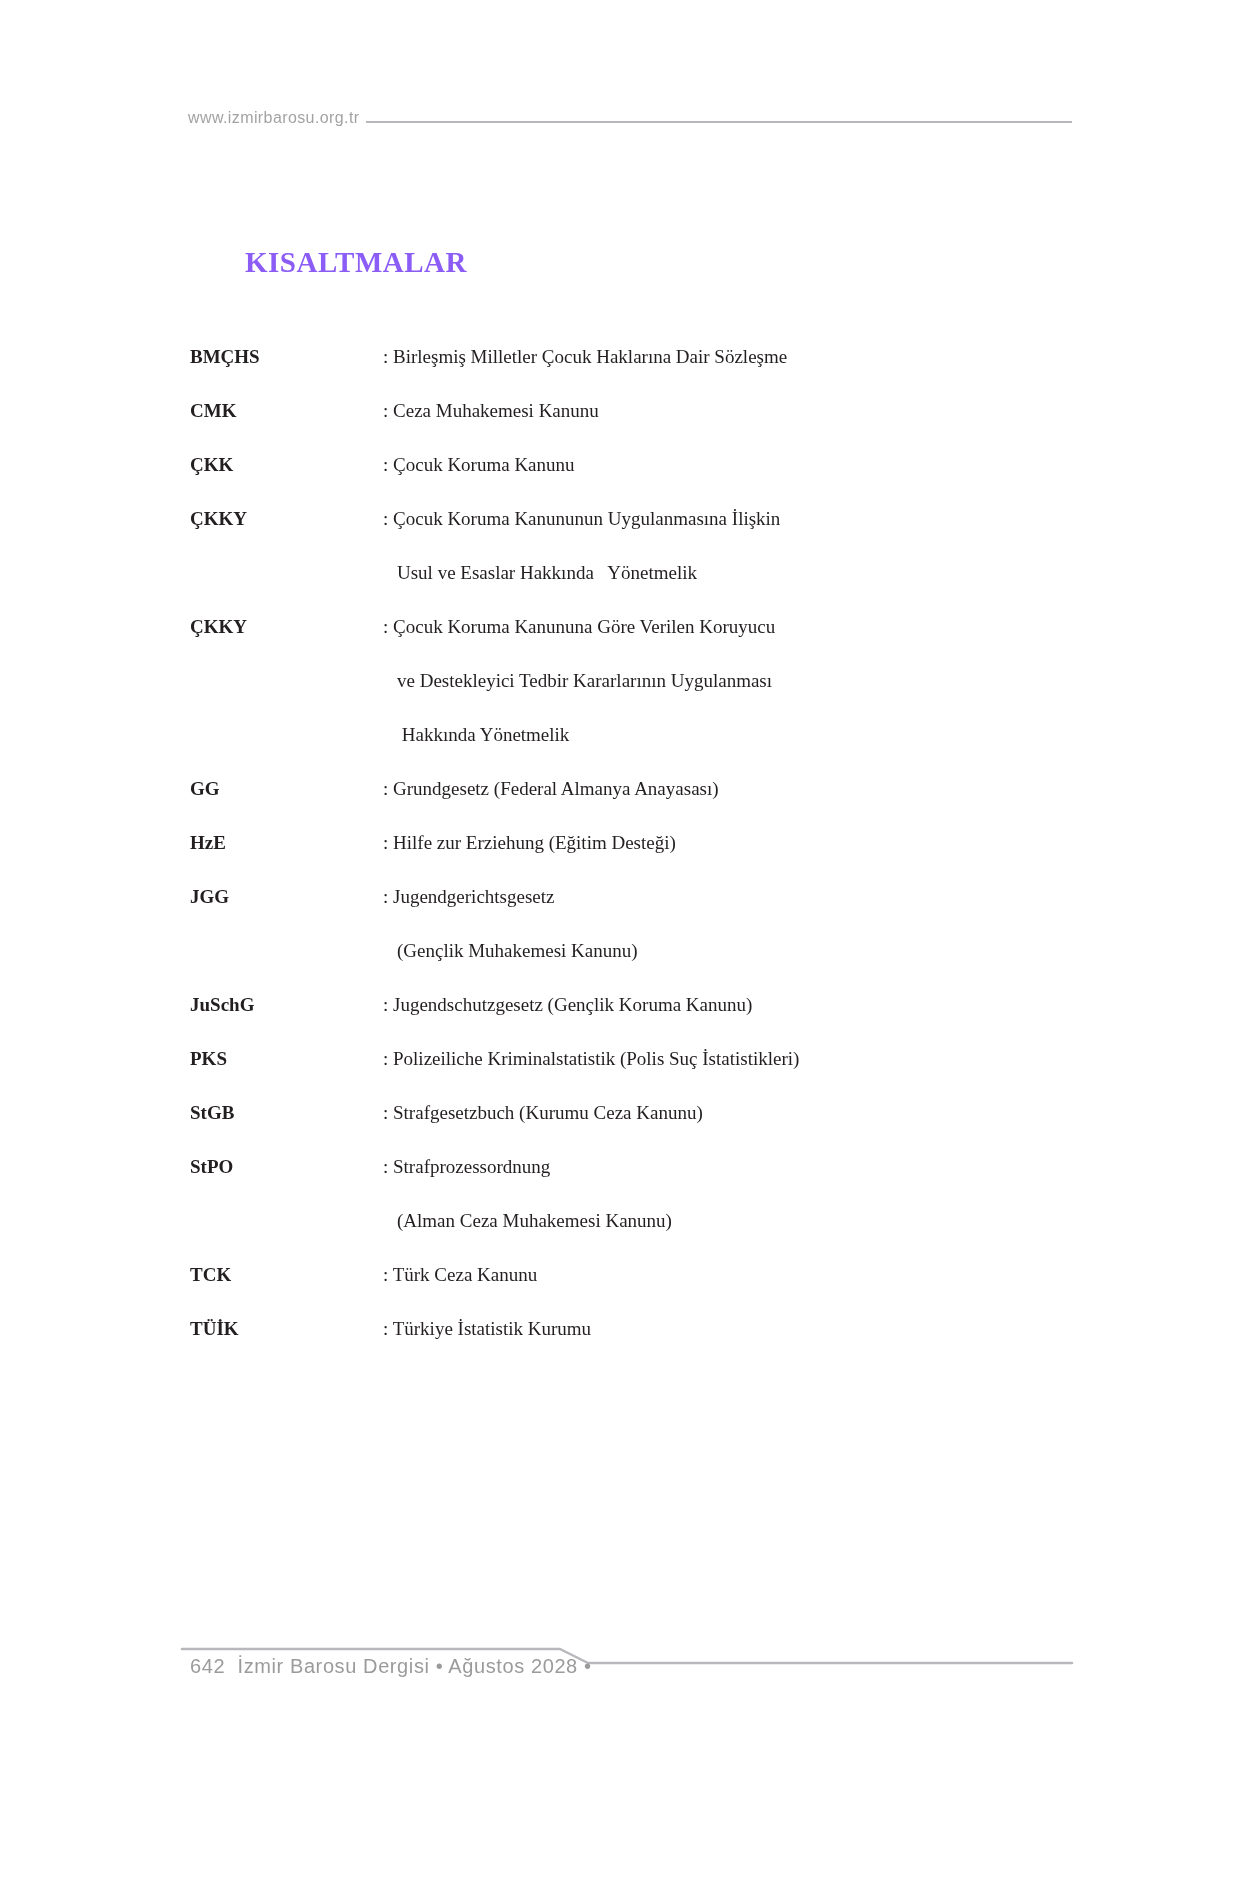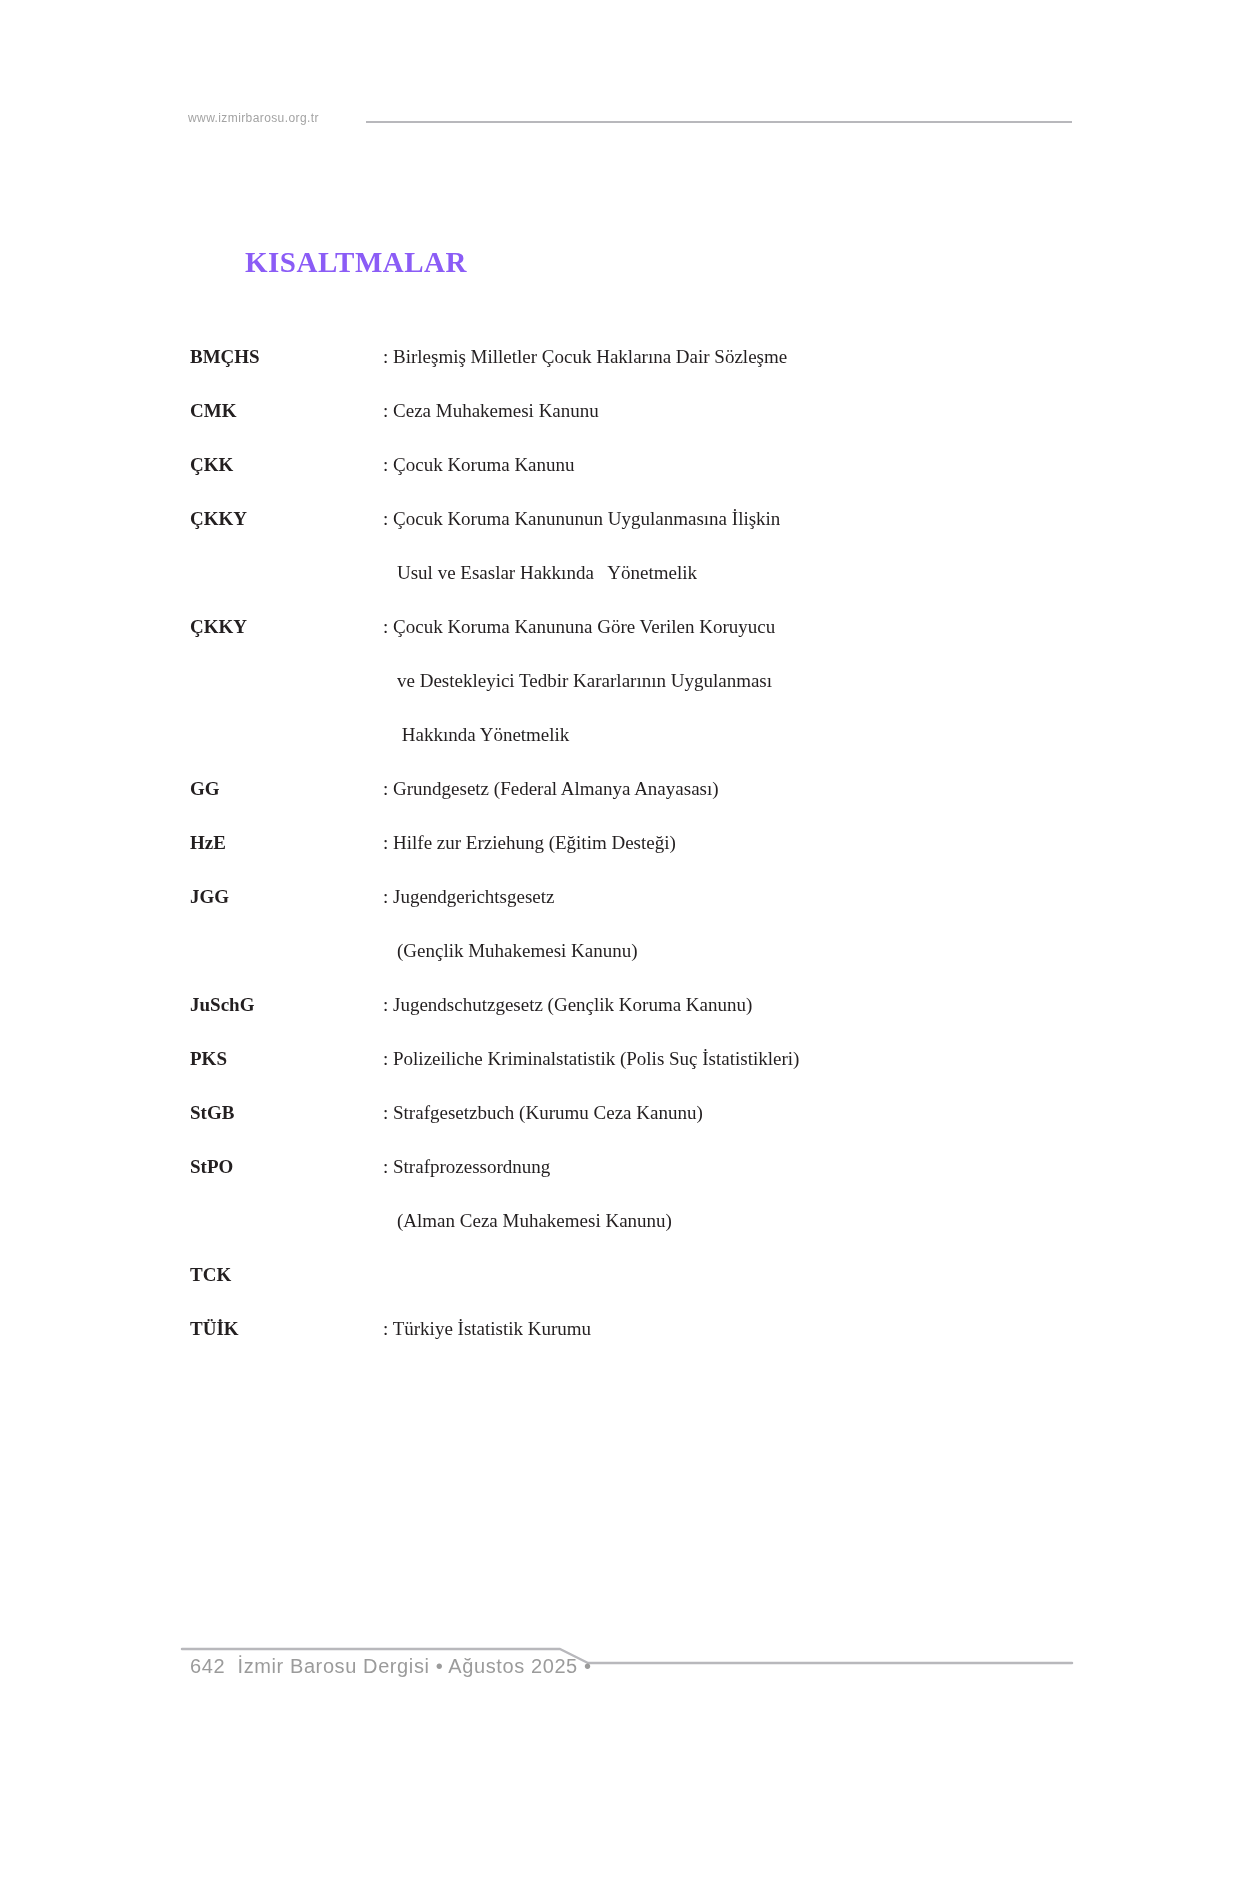--- a/index.html
+++ b/index.html
@@ -11,21 +11,21 @@
   .page{
     position:relative;
     width:1260px;height:1890px;
     background:#ffffff;
     overflow:hidden;
   }
   
   .header-url{
     position:absolute;left:188px;top:108px;
     font-family:"Liberation Sans", sans-serif;
-    font-size:12px;line-height:20px;
+    font-size:16px;line-height:20px;
     color:#a3a3a3;letter-spacing:0.4px;
     white-space:pre;
   }
   .header-rule{
     position:absolute;left:366px;top:121px;
     width:706px;height:2px;background:#b8b8bc;
   }
   
   .doc-title{
     position:absolute;left:245px;top:247px;
@@ -166,29 +166,30 @@
           <span class="abbr-def">: Strafprozessordnung</span>
         </div>
         <div class="abbr-line cont">
           <span class="abbr-term"></span>
           <span class="abbr-def">(Alman Ceza Muhakemesi Kanunu)</span>
         </div>
       </div>
       <div class="abbr-row">
         <div class="abbr-line">
           <span class="abbr-term">TCK</span>
+          <span class="abbr-def">: Türk Ceza Kanunu</span>
         </div>
       </div>
       <div class="abbr-row">
         <div class="abbr-line">
           <span class="abbr-term">TÜİK</span>
           <span class="abbr-def">: Türkiye İstatistik Kurumu</span>
         </div>
       </div>
     </div>
 
   <svg class="footer-svg" width="1260" height="1890" viewBox="0 0 1260 1890">
     <polyline points="182,1649 560,1649 588,1663 1072,1663" fill="none" stroke="#b8b8bc" stroke-width="2.5" stroke-linejoin="round" stroke-linecap="round"></polyline>
   </svg>
 
-  <div class="footer-text">642  İzmir Barosu Dergisi • Ağustos 2025 •</div>
+  <div class="footer-text">642  İzmir Barosu Dergisi • Ağustos 2028 •</div>
 
 </div>
 
 </body></html>

